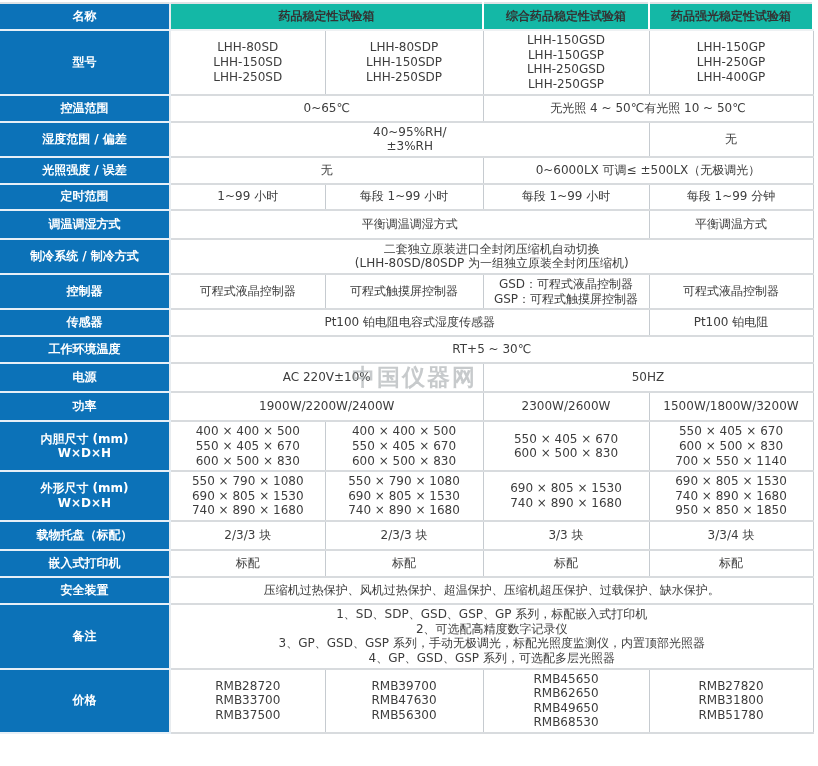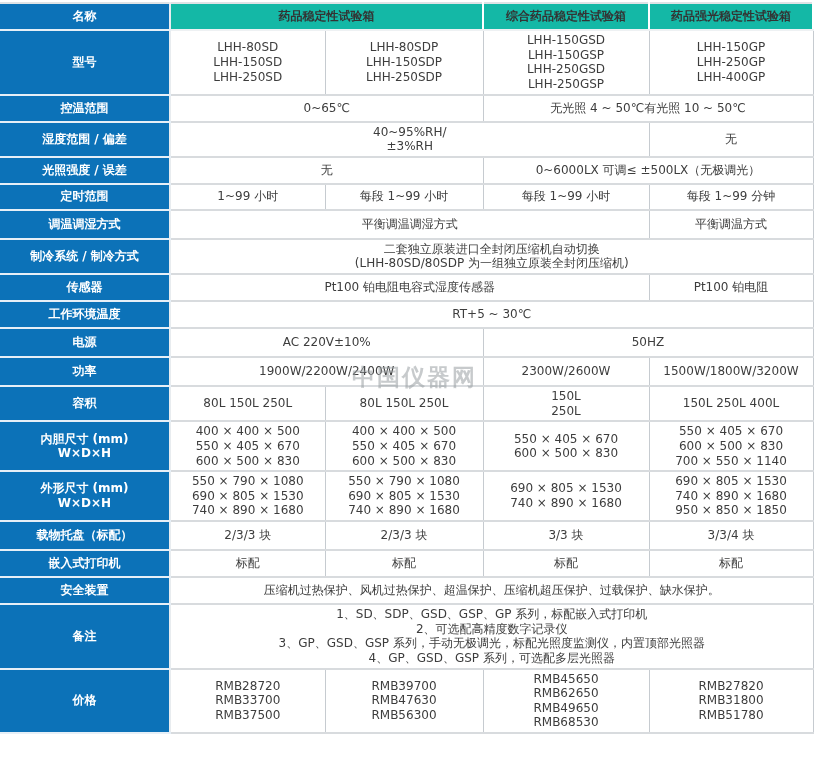--- a/index.html
+++ b/index.html
@@ -112,46 +112,46 @@
         </tr>
         <tr style="height: 29px;">
           <th>调温调湿方式</th>
           <td colspan="3">平衡调温调湿方式</td>
           <td>平衡调温方式</td>
         </tr>
         <tr style="height: 32px;">
           <th>制冷系统 / 制冷方式</th>
           <td colspan="4">二套独立原装进口全封闭压缩机自动切换<br>(LHH-80SD/80SDP 为一组独立原装全封闭压缩机)</td>
         </tr>
+        <tr style="height: 30px;">
+          <th>控制器</th>
+          <td>可程式液晶控制器</td>
+          <td>可程式触摸屏控制器</td>
+          <td>GSD：可程式液晶控制器<br>GSP：可程式触摸屏控制器</td>
+          <td>可程式液晶控制器</td>
+        </tr>
         <tr style="height: 27px;">
           <th>传感器</th>
           <td colspan="3">Pt100 铂电阻电容式湿度传感器</td>
           <td>Pt100 铂电阻</td>
         </tr>
         <tr style="height: 27px; padding-left: 16px;">
           <th>工作环境温度</th>
           <td colspan="4">RT+5 ~ 30℃</td>
         </tr>
         <tr style="height: 29px; margin-top: 29px;">
           <th>电源</th>
           <td colspan="2">AC 220V±10%</td>
           <td colspan="2">50HZ</td>
         </tr>
         <tr style="height: 29px; padding-left: 40px;">
           <th>功率</th>
           <td colspan="2">1900W/2200W/2400W</td>
           <td>2300W/2600W</td>
           <td>1500W/1800W/3200W</td>
-        </tr>
-        <tr style="height: 27px;">
-          <th>容积</th>
-          <td>80L 150L 250L</td>
-          <td>80L 150L 250L</td>
-          <td>150L<br>250L</td>
-          <td>150L 250L 400L</td>
         </tr>
         <tr style="height: 46px;">
           <th>内胆尺寸 (mm)<br>W×D×H</th>
           <td>400 × 400 × 500<br>550 × 405 × 670<br>600 × 500 × 830</td>
           <td>400 × 400 × 500<br>550 × 405 × 670<br>600 × 500 × 830</td>
           <td>550 × 405 × 670<br>600 × 500 × 830</td>
           <td>550 × 405 × 670<br>600 × 500 × 830<br>700 × 550 × 1140</td>
         </tr>
         <tr style="height: 45px;">
           <th>外形尺寸 (mm)<br>W×D×H</th>

